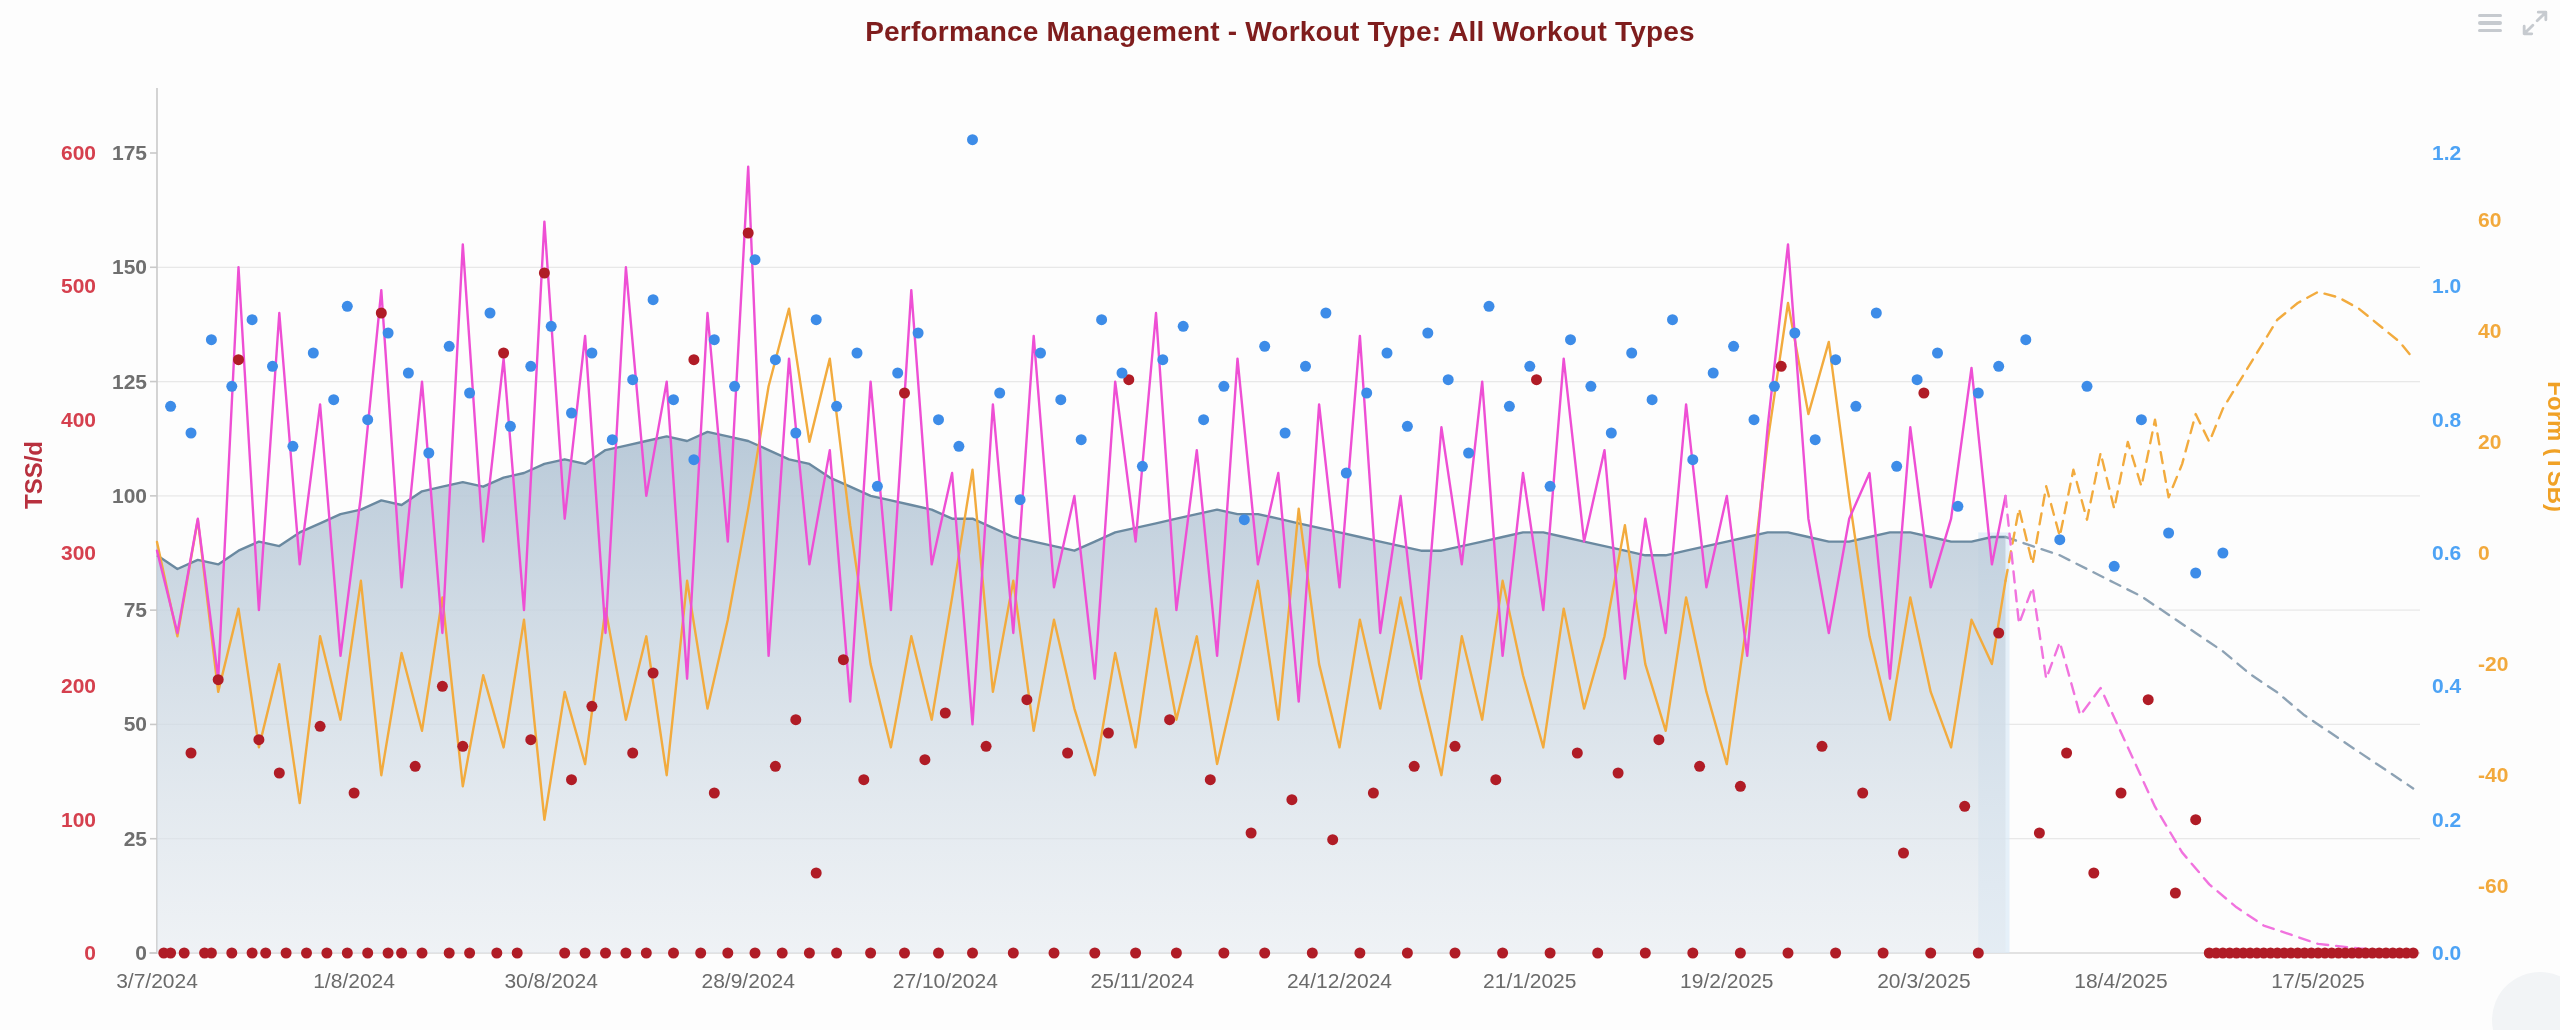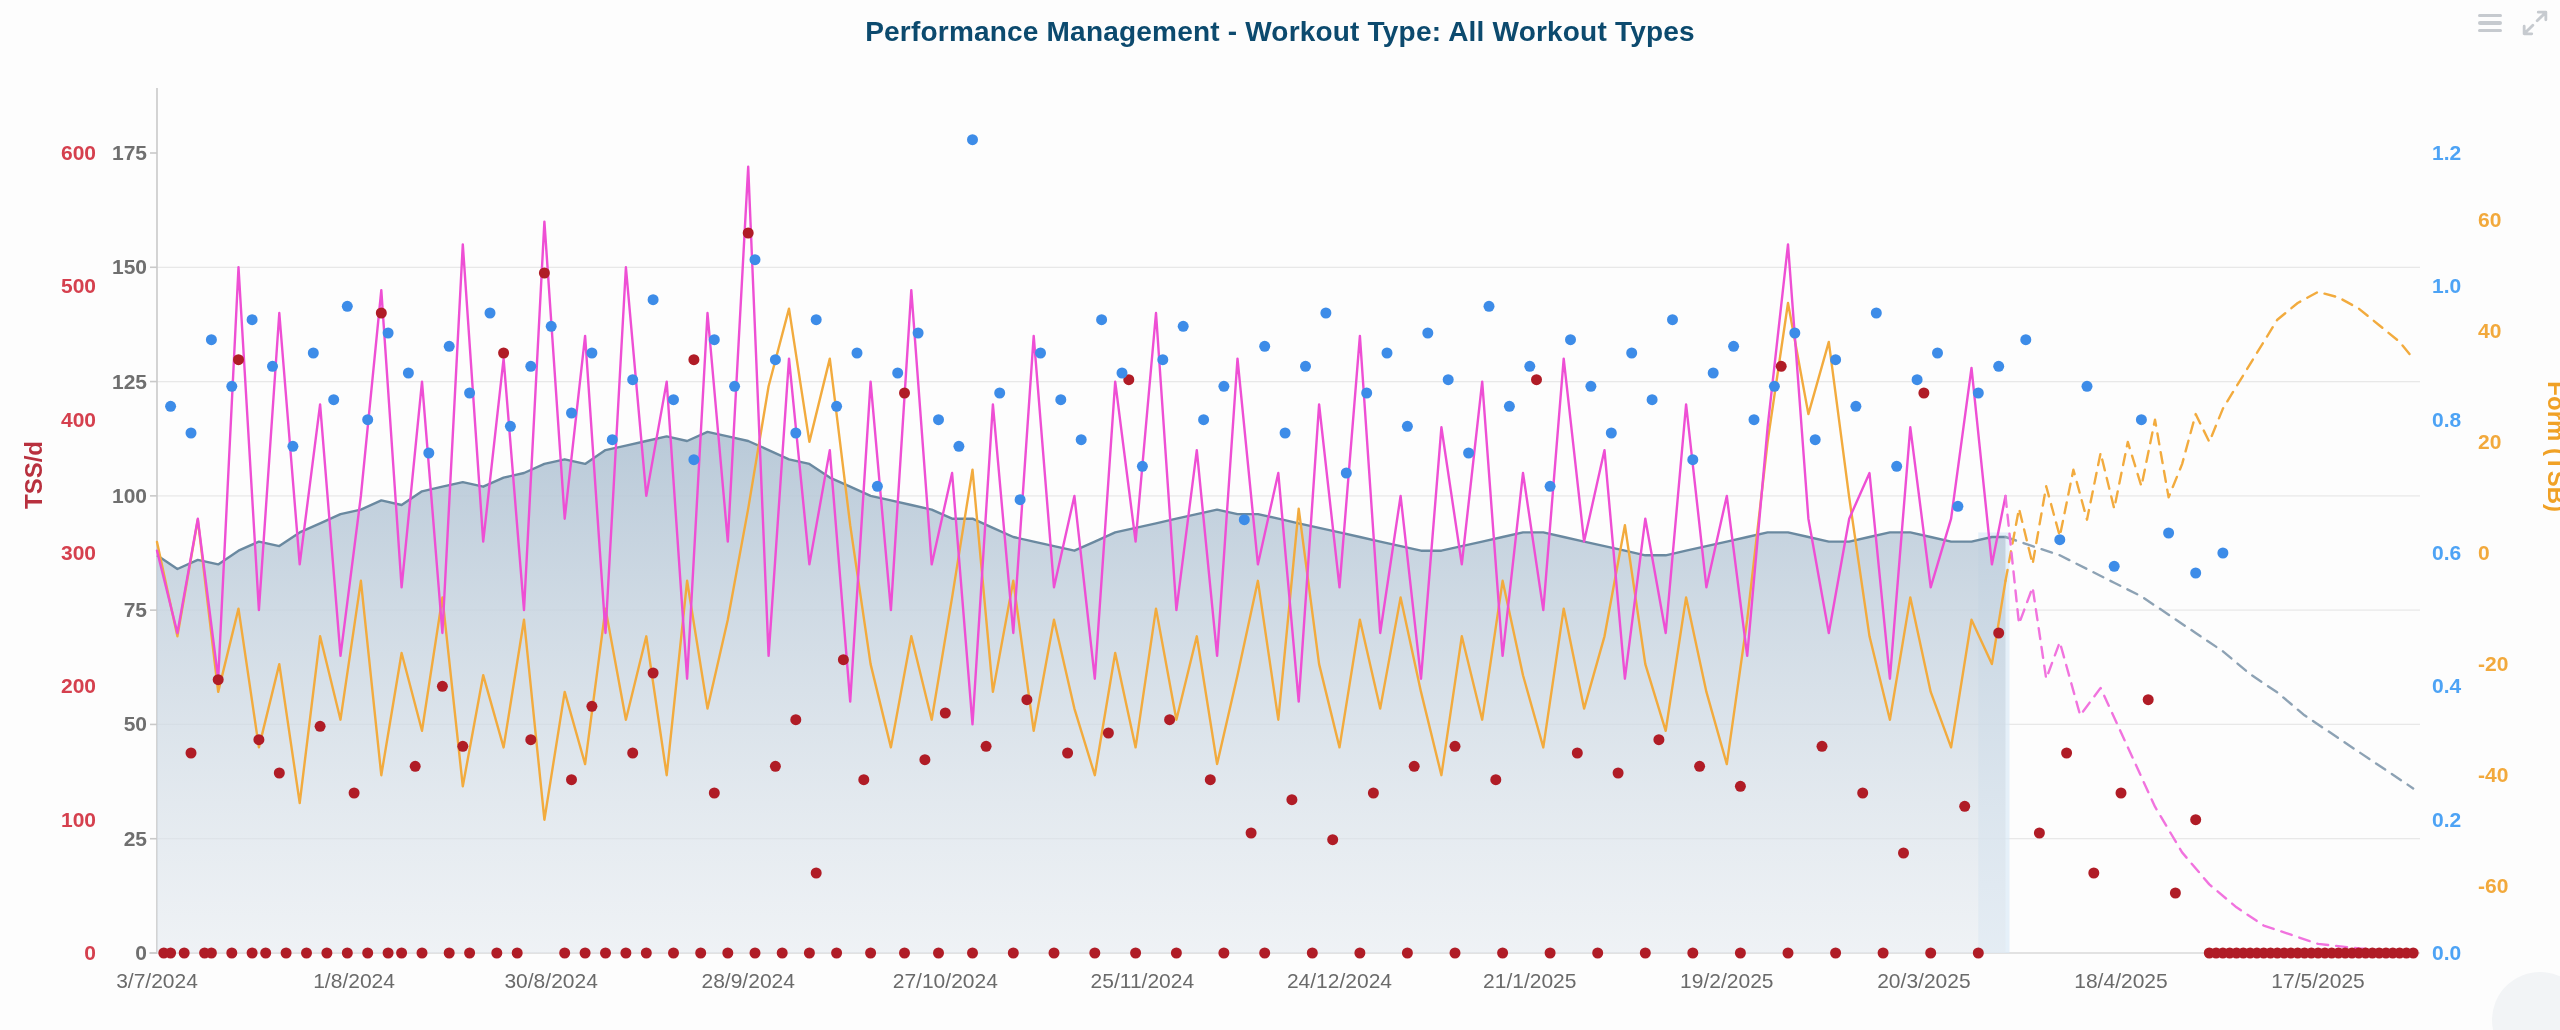--- a/index.html
+++ b/index.html
@@ -2,21 +2,21 @@
 <html><head>
 <meta charset="utf-8">
 <style>
   html,body{margin:0;padding:0;}
   body{
     width:2560px;height:1030px;position:relative;overflow:hidden;
     background:#fdfdfd;font-family:"Liberation Sans",sans-serif;
   }
   .title{
     position:absolute;top:16px;left:0;width:100%;text-align:center;
-    font-size:28px;font-weight:bold;color:#0c4a6e;letter-spacing:.2px;
+    font-size:28px;font-weight:bold;color:#7f1d1d;letter-spacing:.2px;
   }
   .toolbar{position:absolute;top:8px;right:10px;display:flex;gap:16px;align-items:center;}
   .menu-btn{display:flex;flex-direction:column;gap:4px;cursor:pointer;padding:2px;}
   .menu-btn i{display:block;width:24px;height:3.5px;background:#c6cacf;border-radius:2px;}
   .expand-btn{cursor:pointer;line-height:0;padding:2px;}
   svg text{font-family:"Liberation Sans",sans-serif;}
   .axis-title{position:absolute;font-size:24px;font-weight:bold;white-space:nowrap;}
   .axis-title.left{left:34px;top:495px;color:#b8303e;transform:rotate(-90deg);transform-origin:left center;}
   .axis-title.right{right:4px;top:498px;color:#f0a126;transform:rotate(90deg);transform-origin:right center;}
   .fab{position:absolute;right:-28px;bottom:-38px;width:96px;height:96px;border-radius:50%;background:#f2f4f6;}

